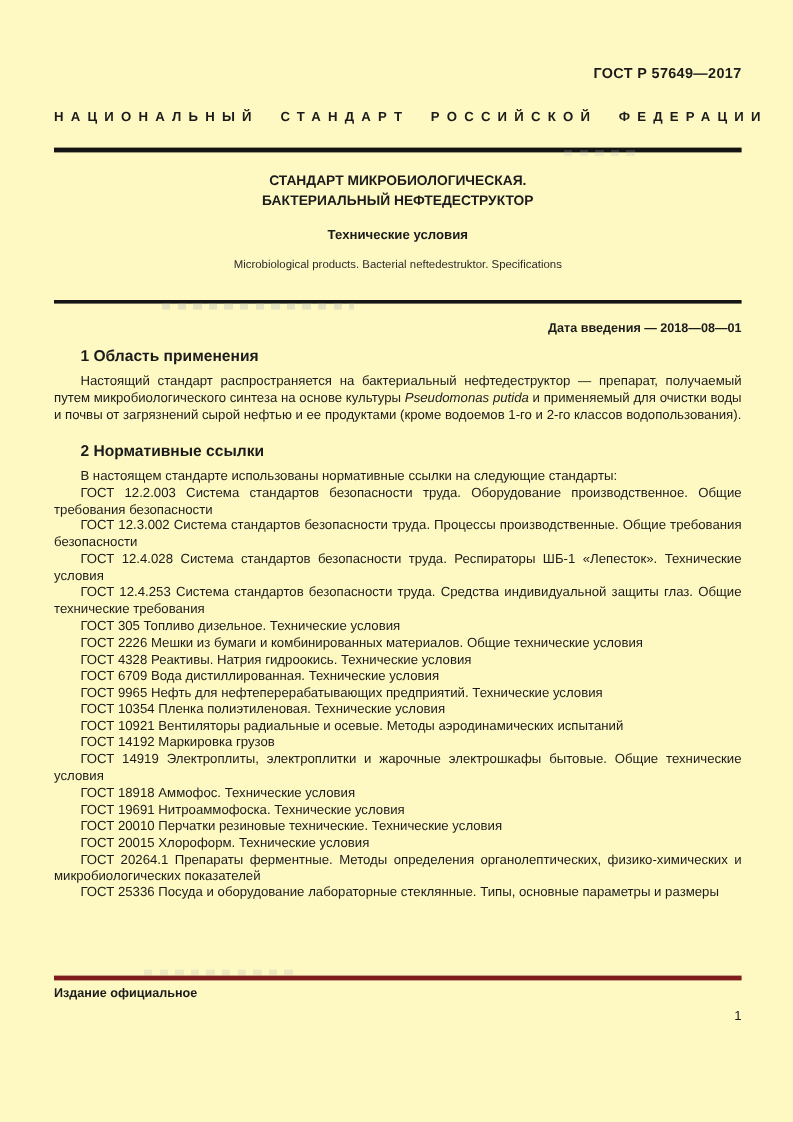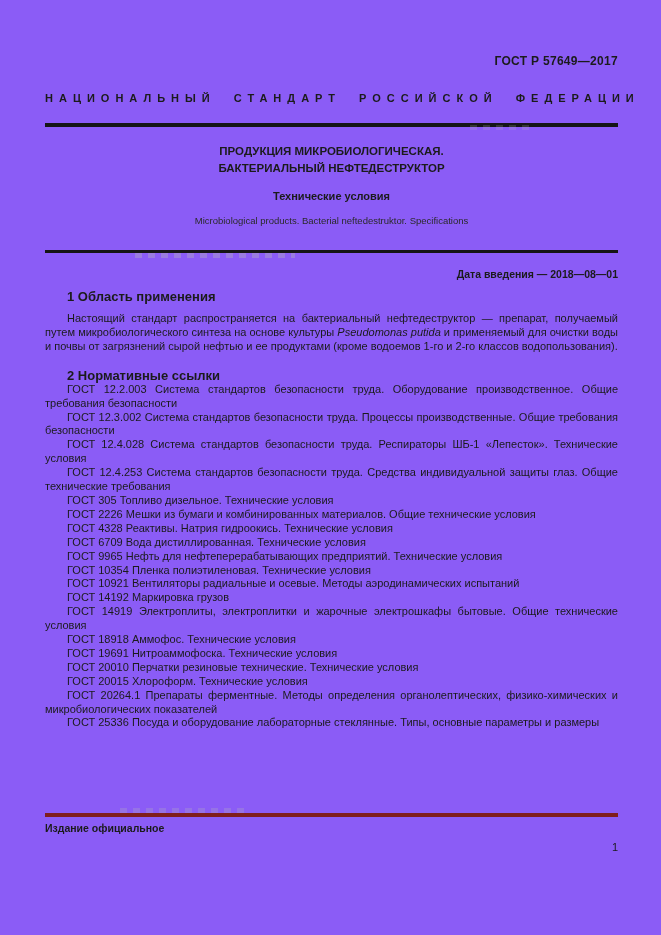--- a/index.html
+++ b/index.html
@@ -1,20 +1,20 @@
 <!DOCTYPE html>
 <html lang="ru"><head>
 <meta charset="utf-8">
 <style>
   html, body { margin: 0; padding: 0; background: #ffffff; }
   .page {
     position: relative;
     width: 661px;
     height: 935px;
-    background: #8b5cf6;
+    background: #fef9c3;
     font-family: "Liberation Sans", sans-serif;
     color: #1b1b1b;
     overflow: hidden;
     box-sizing: border-box;
   }
   .content {
     padding: 0 43px 0 45px;
   }
   .doc-number {
     padding-top: 54px;
@@ -129,38 +129,39 @@
 
   <div class="content">
 
     <div class="doc-number">ГОСТ Р 57649—2017</div>
 
     <div class="fed-header">НАЦИОНАЛЬНЫЙ СТАНДАРТ РОССИЙСКОЙ ФЕДЕРАЦИИ</div>
 
     <div class="rule-main"></div>
 
     <div class="title-ru">
-      <div>ПРОДУКЦИЯ МИКРОБИОЛОГИЧЕСКАЯ.</div>
+      <div>СТАНДАРТ МИКРОБИОЛОГИЧЕСКАЯ.</div>
       <div>БАКТЕРИАЛЬНЫЙ НЕФТЕДЕСТРУКТОР</div>
     </div>
 
     <div class="subtitle-ru">Технические условия</div>
 
     <div class="title-en">Microbiological products. Bacterial neftedestruktor. Specifications</div>
 
     <div class="rule-second"></div>
 
     <div class="intro-date">Дата введения — 2018—08—01</div>
 
     <h2 class="sec-heading">1 Область применения</h2>
 
     <p class="body-text indent"><span>Настоящий стандарт распространяется на бактериальный нефтедеструктор — препарат, получаемый путем микробиологического синтеза на основе культуры </span><span class="it">Pseudomonas putida</span><span> и применяемый для очистки воды и почвы от загрязнений сырой нефтью и ее продуктами (кроме водоемов 1-го и 2-го классов водопользования).</span></p>
 
     <h2 class="sec-heading second">2 Нормативные ссылки</h2>
 
+    <p class="body-text indent">В настоящем стандарте использованы нормативные ссылки на следующие стандарты:</p>
 
     <p class="ref">ГОСТ 12.2.003 Система стандартов безопасности труда. Оборудование производственное. Общие требования безопасности</p>
     <p class="ref">ГОСТ 12.3.002 Система стандартов безопасности труда. Процессы производственные. Общие требования безопасности</p>
     <p class="ref">ГОСТ 12.4.028 Система стандартов безопасности труда. Респираторы ШБ-1 «Лепесток». Технические условия</p>
     <p class="ref">ГОСТ 12.4.253 Система стандартов безопасности труда. Средства индивидуальной защиты глаз. Общие технические требования</p>
     <p class="ref">ГОСТ 305 Топливо дизельное. Технические условия</p>
     <p class="ref">ГОСТ 2226 Мешки из бумаги и комбинированных материалов. Общие технические условия</p>
     <p class="ref">ГОСТ 4328 Реактивы. Натрия гидроокись. Технические условия</p>
     <p class="ref">ГОСТ 6709 Вода дистиллированная. Технические условия</p>
     <p class="ref">ГОСТ 9965 Нефть для нефтеперерабатывающих предприятий. Технические условия</p>

